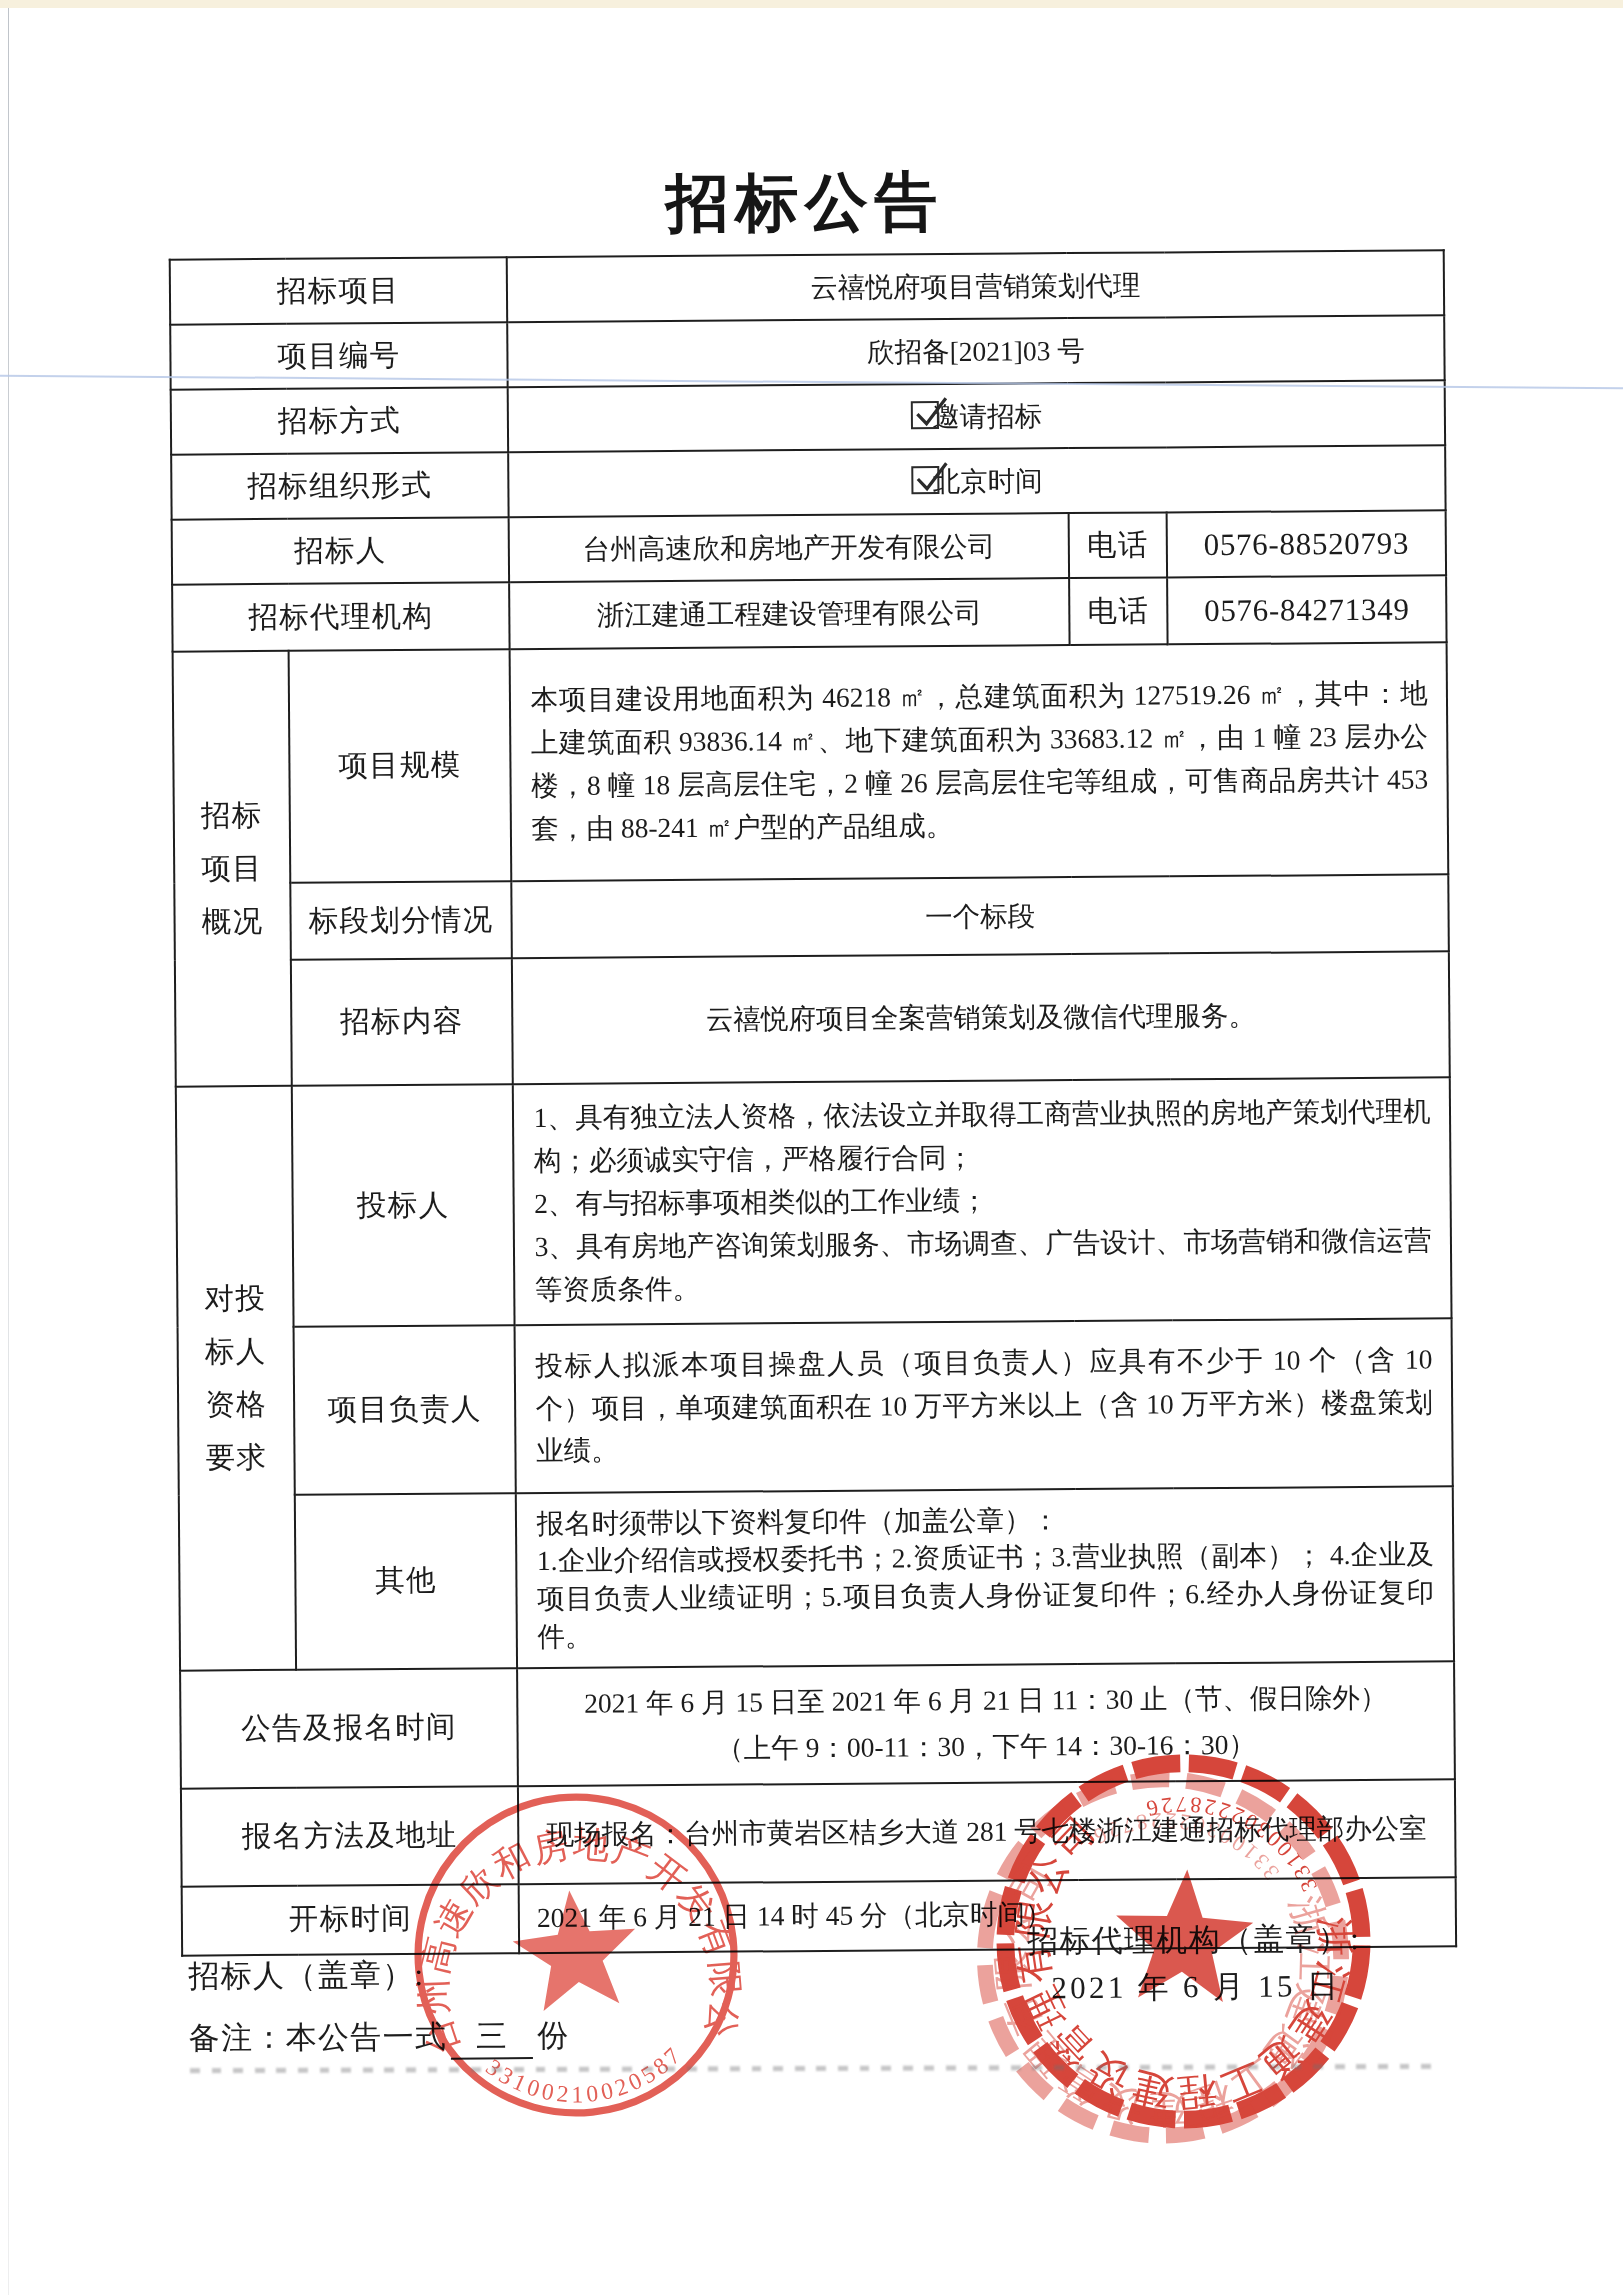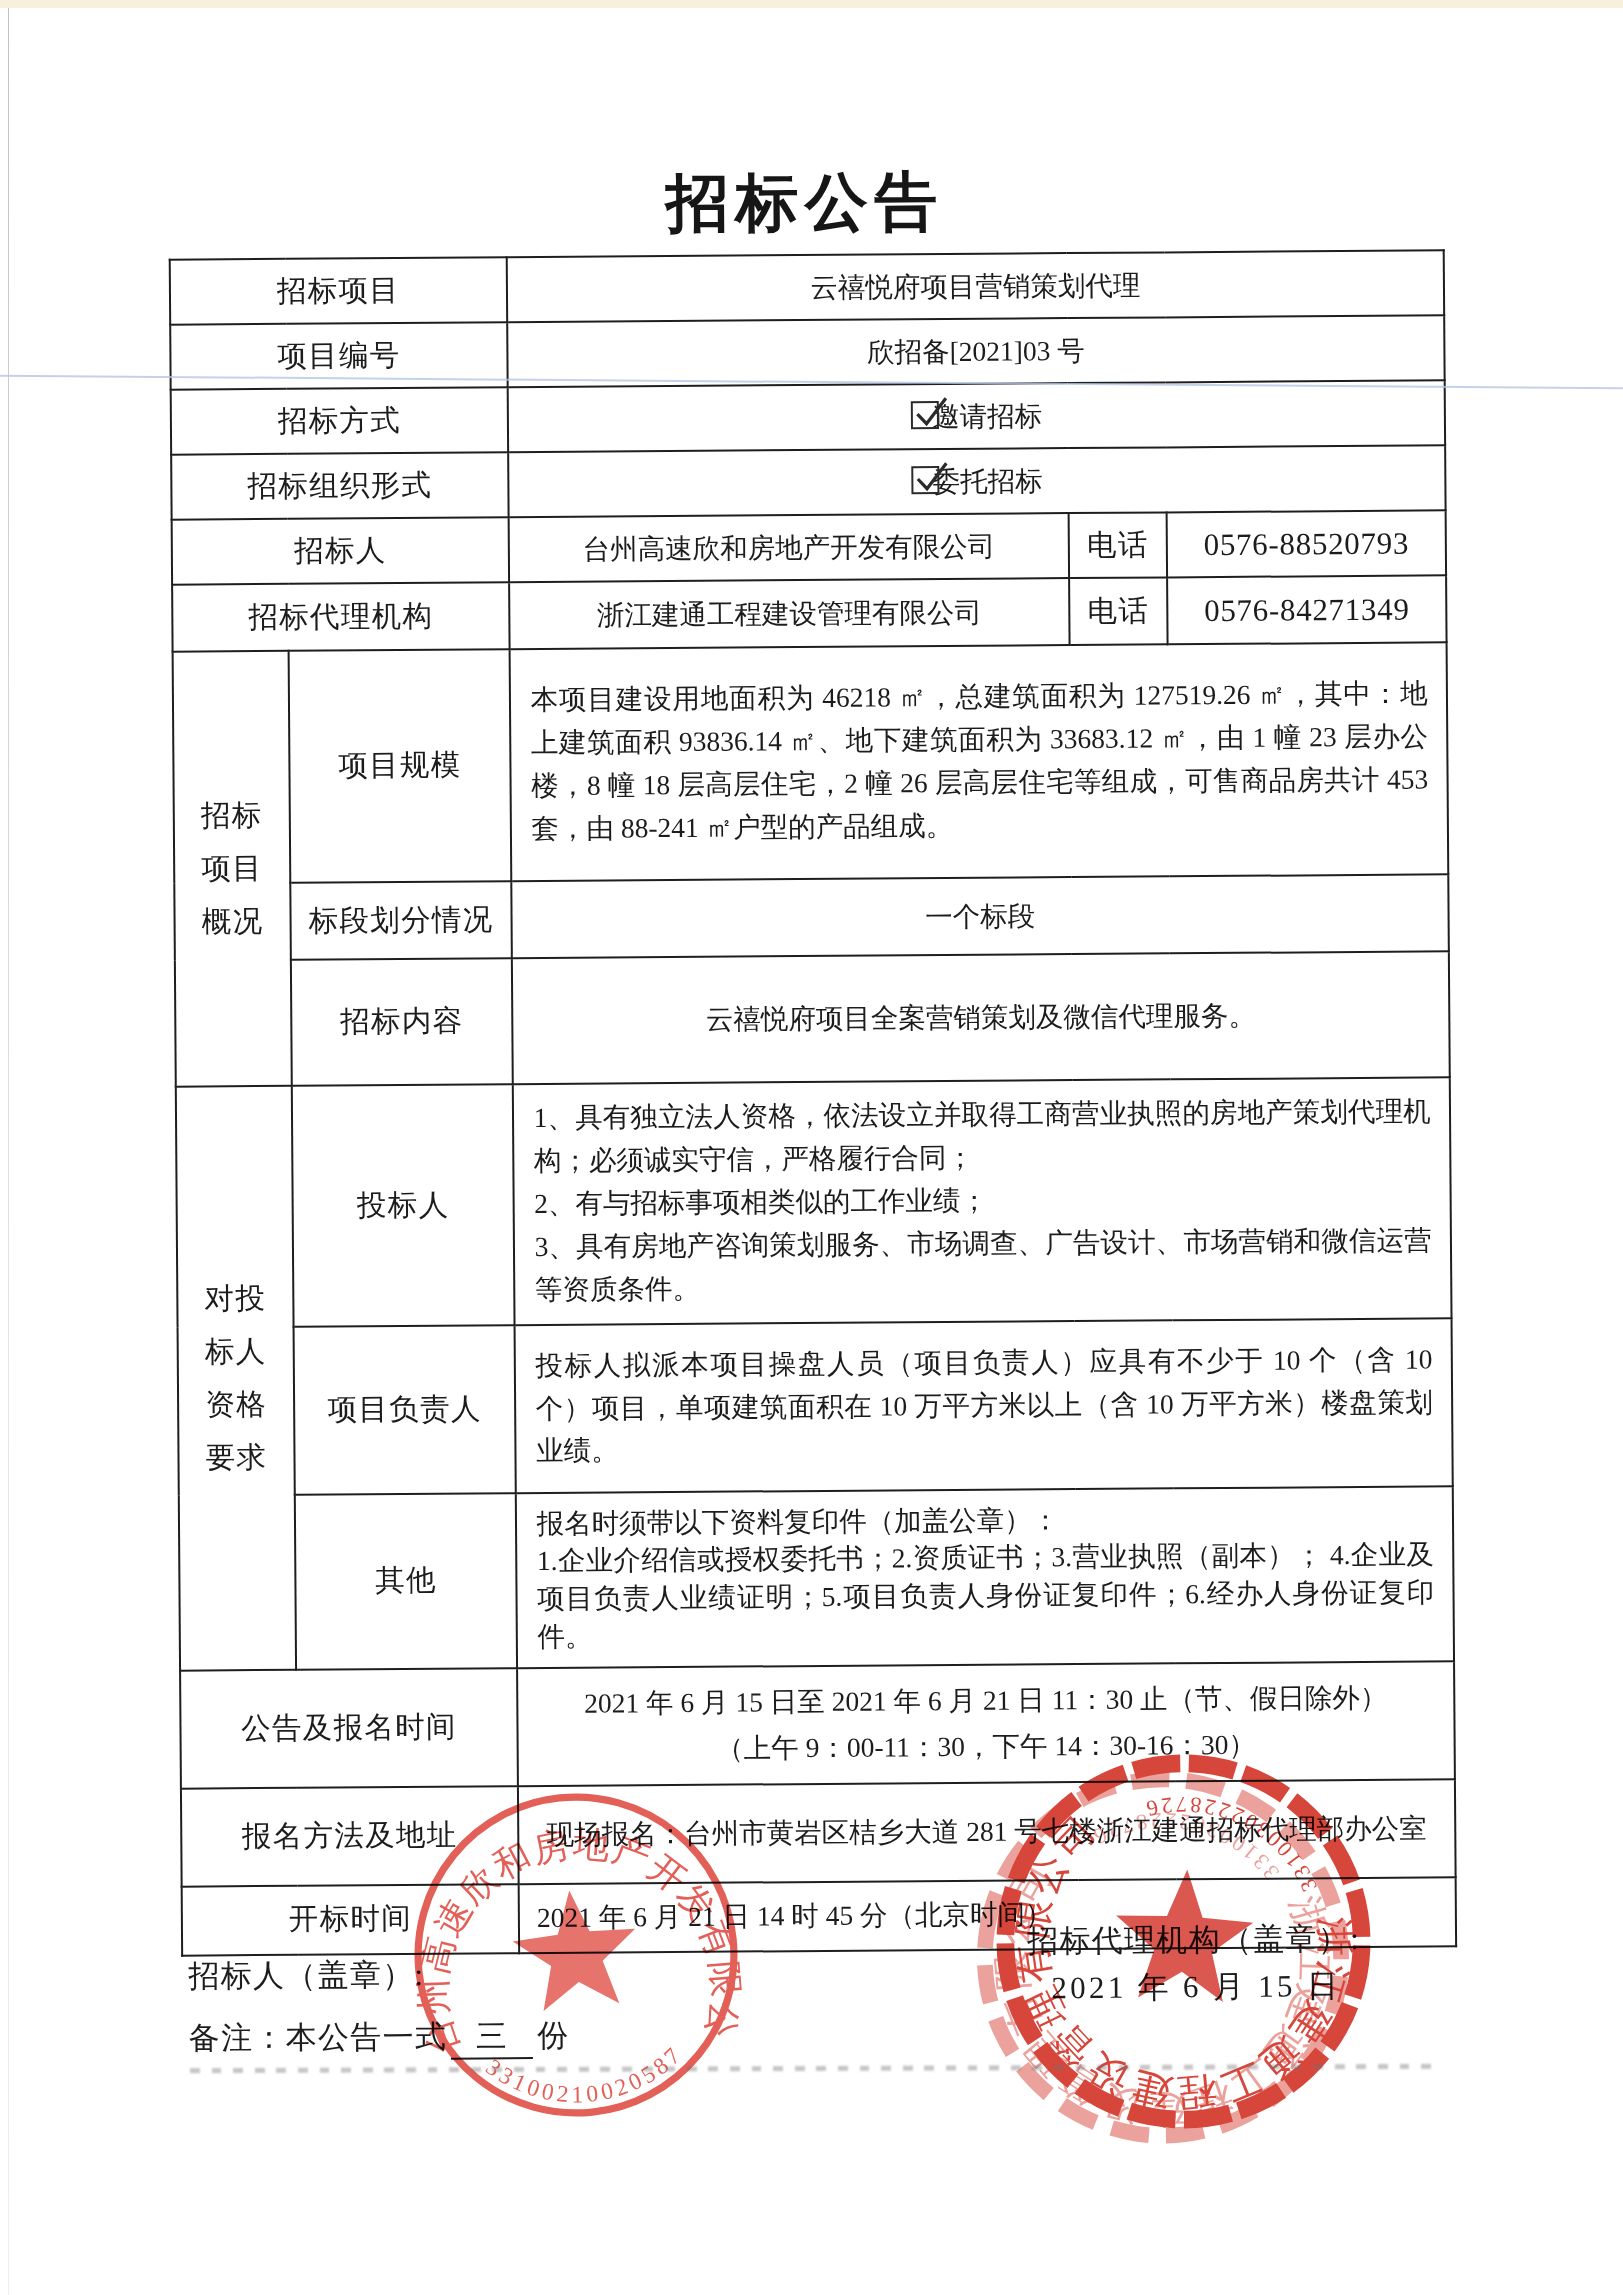--- a/index.html
+++ b/index.html
@@ -97,21 +97,21 @@
                 </svg></span><span>邀请招标</span>
         </span>
       </td>
     </tr>
     <tr class="h100">
       <td colspan="2" class="lbl">招标组织形式</td>
       <td colspan="3" class="val-c">
         <span class="cbwrap">
           <span class="cb"><svg viewBox="0 0 60 60">
                   <path d="M10 32 L24 47 L54 8" fill="none" stroke="#2b2b2b" stroke-width="5"></path>
-                </svg></span><span>委托招标</span>
+                </svg></span><span>北京时间</span>
         </span>
       </td>
     </tr>
 
     <tr class="h100">
       <td colspan="2" class="lbl">招标人</td>
       <td class="val-c">台州高速欣和房地产开发有限公司</td>
       <td class="lbl">电话</td>
       <td class="phone">0576-88520793</td>
     </tr>

